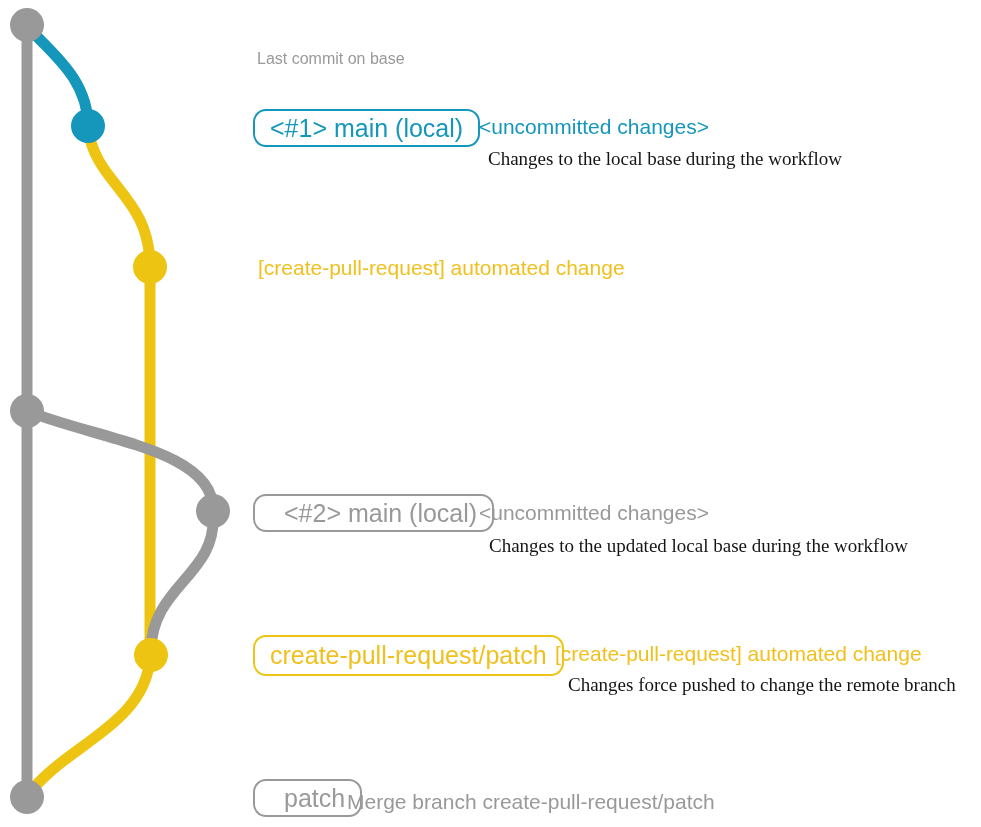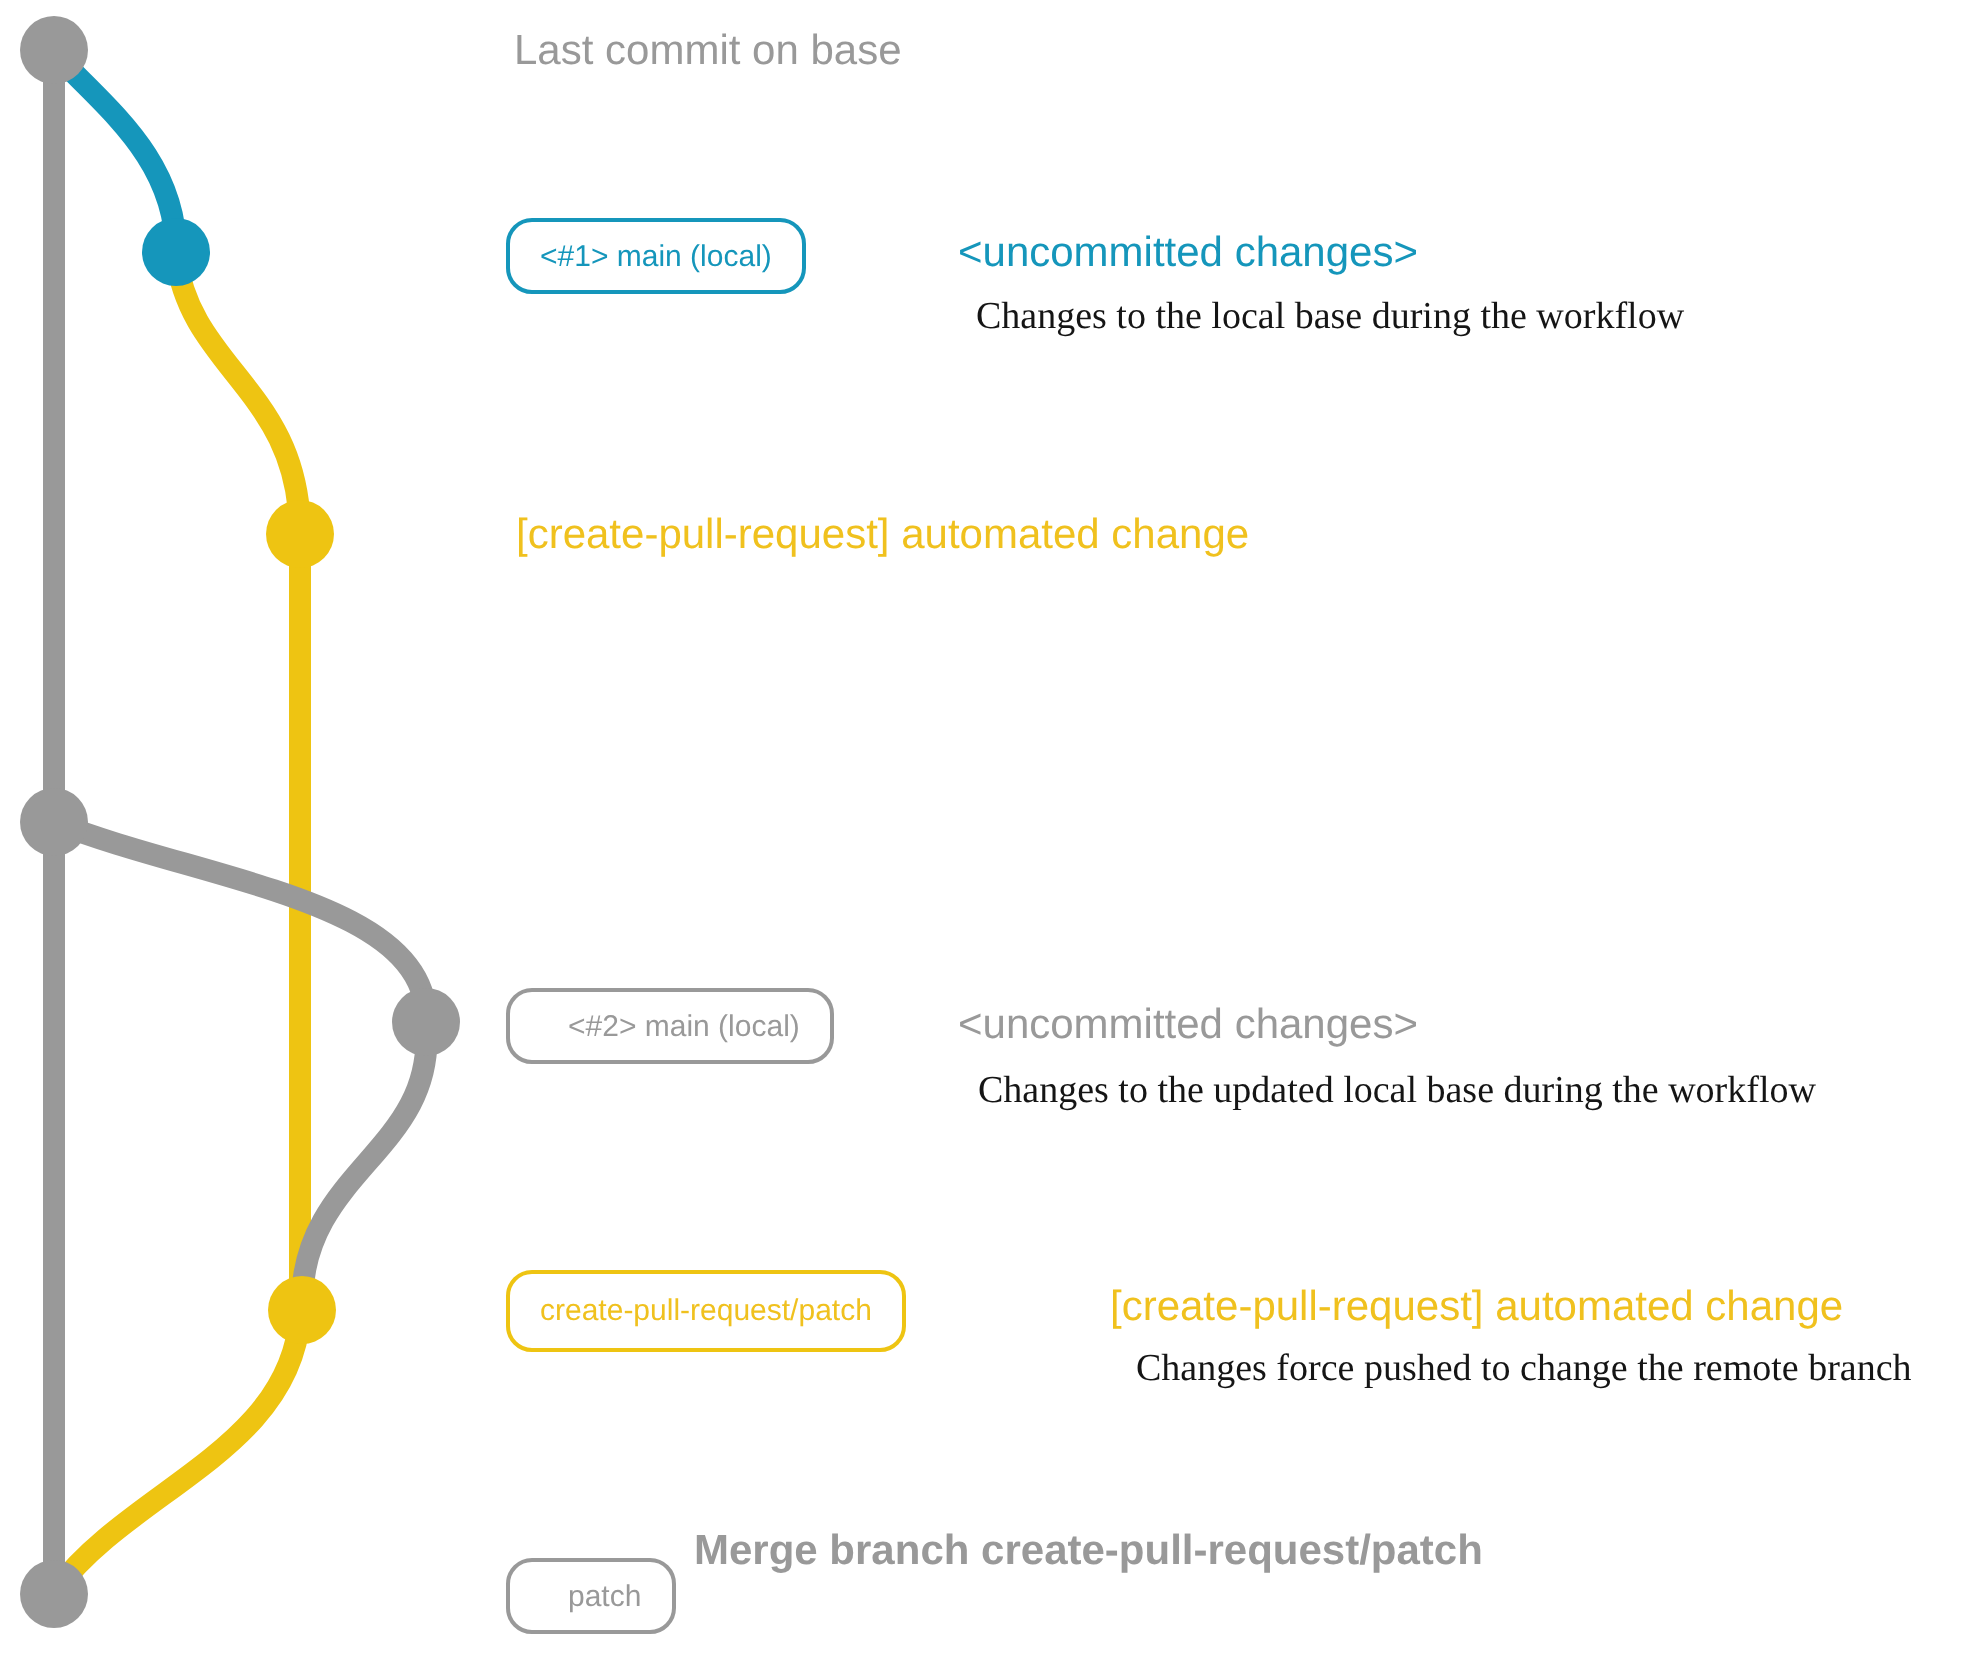--- a/index.html
+++ b/index.html
@@ -16,43 +16,44 @@
   .e-gray   { stroke: var(--gray, #999999); }
   .e-blue   { stroke: var(--blue, #1596bb); }
   .e-yellow { stroke: var(--yellow, #eec412); }
   .n-gray   { fill: var(--gray, #999999); }
   .n-blue   { fill: var(--blue, #1596bb); }
   .n-yellow { fill: var(--yellow, #eec412); }
 
   .abs { position: absolute; white-space: nowrap; }
 
   .row-title {
-    font-size: 21px;
+    font-size: 16px;
     color: var(--gray, #999999);
+    margin-top: 36px;
   }
   .heading { font-size: 21px; }
   .t-gray   { color: var(--gray, #999999); }
   .t-blue   { color: var(--blue, #1596bb); }
   .t-yellow { color: var(--yellow_text, #f0c11e); }
 
   .caption {
     font-family: "Liberation Serif", serif;
     font-size: 19px;
     color: var(--ink, #151515);
   }
 
   .badge {
     display: inline-flex;
     align-items: center;
     justify-content: center;
     height: 34px;
     padding: 0 15px;
     border: 2px solid;
     border-radius: 13px;
-    font-size: 15px;
+    font-size: 25px;
     background: var(--background, #ffffff);
   }
   .badge-blue   { color: var(--blue, #1596bb);        border-color: var(--blue, #1596bb); }
   .badge-gray   { color: var(--gray, #999999);        border-color: var(--gray, #999999); padding-left: 29px; }
   .badge-yellow { color: var(--yellow_text, #f0c11e); border-color: var(--yellow, #eec412); height: 37px; }
 </style>
 </head>
 <body>
 
 <div class="stage">
@@ -91,15 +92,15 @@
 
   <div class="abs badge badge-gray" style="left:253px; top:494px;">&lt;#2&gt; main (local)</div>
   <div class="abs heading t-gray" style="left:479px; top:501px;">&lt;uncommitted changes&gt;</div>
   <div class="abs badge badge-yellow" style="left:253px; top:635px;">create-pull-request/patch</div>
 
   <div class="abs caption" style="left:489px; top:535px;">Changes to the updated local base during the workflow</div>
   <div class="abs heading t-yellow" style="left:555px; top:642px;">[create-pull-request] automated change</div>
   <div class="abs caption" style="left:568px; top:674px;">Changes force pushed to change the remote branch</div>
 
   <div class="abs badge badge-gray" style="left:253px; top:779px;">patch</div>
-  <div class="abs heading t-gray" style="left:347px; top:764px;font-weight:bold;">Merge branch create-pull-request/patch</div>
+  <div class="abs heading t-gray" style="left:347px; top:790px;">Merge branch create-pull-request/patch</div>
 
 </div>
 
 </body></html>

